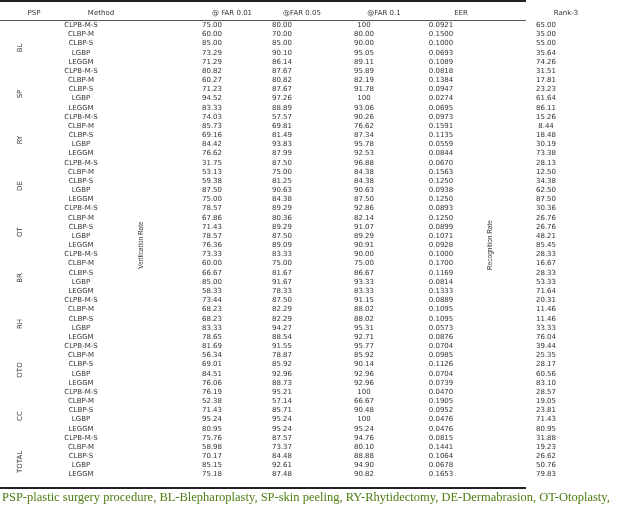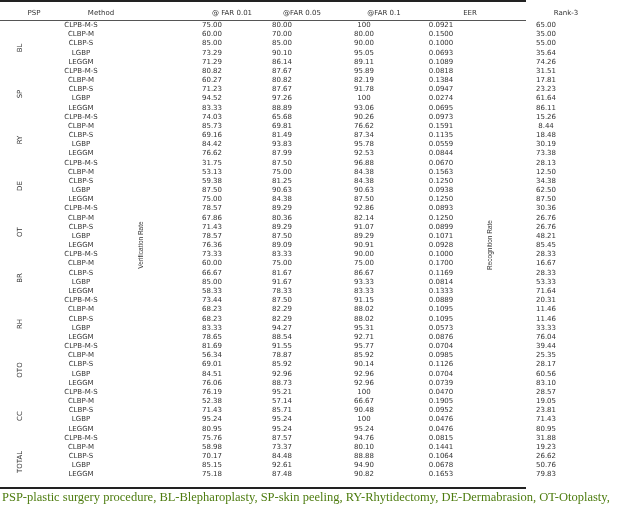--- a/index.html
+++ b/index.html
@@ -26,21 +26,21 @@
 <body>
 
 <div class="top-rule"></div>
 
 <div class="header">
   <span style="left:14px">PSP</span>
   <span style="left:81px">Method</span>
   <span style="left:212px">@ FAR 0.01</span>
   <span style="left:282px">@FAR 0.05</span>
   <span style="left:364px">@FAR 0.1</span>
-  <span style="left:450px">EER</span>
+  <span style="left:441px">EER</span>
   <span style="left:546px">Rank-3</span>
 </div>
 <div class="header-rule"></div>
 
 <div class="rows" id="rows">
     <div class="row">
       <span class="c-method">CLPB-M-S</span>
       <span class="c-f001">75.00</span>
       <span class="c-f005">80.00</span>
       <span class="c-f01">100</span>
@@ -115,21 +115,21 @@
       <span class="c-method">LEGGM</span>
       <span class="c-f001">83.33</span>
       <span class="c-f005">88.89</span>
       <span class="c-f01">93.06</span>
       <span class="c-eer">0.0695</span>
       <span class="c-rank">86.11</span>
     </div>
     <div class="row">
       <span class="c-method">CLPB-M-S</span>
       <span class="c-f001">74.03</span>
-      <span class="c-f005">65.68</span>
+      <span class="c-f005">57.57</span>
       <span class="c-f01">90.26</span>
       <span class="c-eer">0.0973</span>
       <span class="c-rank">15.26</span>
     </div>
     <div class="row">
       <span class="c-method">CLBP-M</span>
       <span class="c-f001">85.73</span>
       <span class="c-f005">69.81</span>
       <span class="c-f01">76.62</span>
       <span class="c-eer">0.1591</span>

